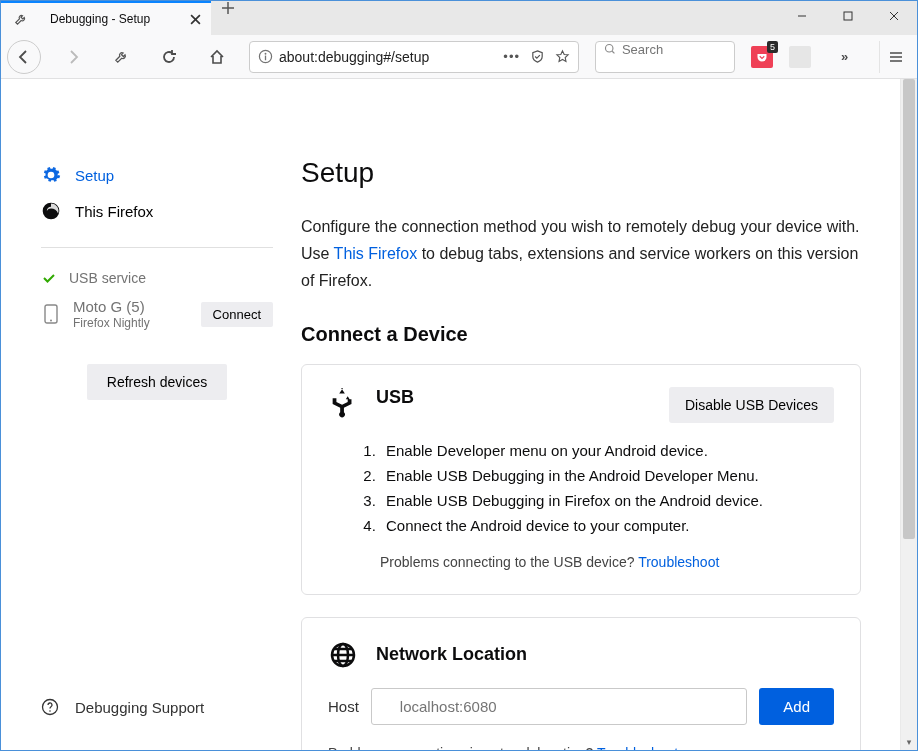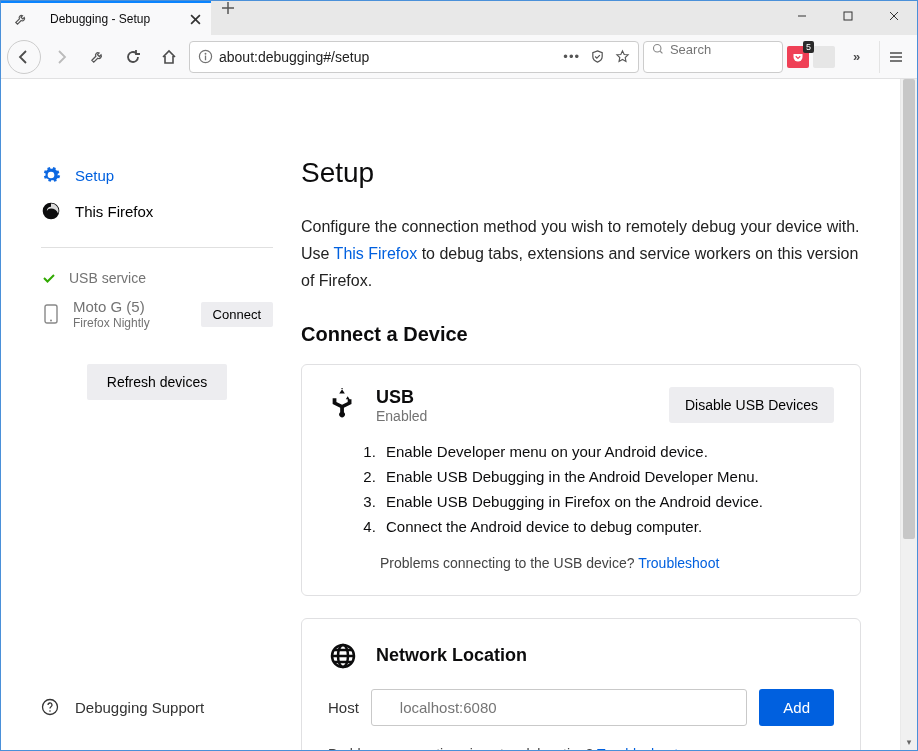--- a/index.html
+++ b/index.html
@@ -11,21 +11,21 @@
 .tab .favicon { width: 16px; height: 16px; display:flex; align-items:center; justify-content:center; color:#555; }
 .tab .tab-title { font-size: 12px; color: #0c0c0d; flex: 1; }
 .tab .tab-close { width: 16px; height: 16px; display:flex; align-items:center; justify-content:center; color:#333; }
 .newtab { width: 34px; display:flex; align-items:center; justify-content:center; font-size: 18px; color:#555; }
 .titlebar-spacer { flex: 1; }
 .win-controls { display: flex; }
 .win-btn { width: 46px; height: 30px; display:flex; align-items:center; justify-content:center; color:#333; }
 .win-btn svg { width:10px; height:10px; }
 
 
-.toolbar { height: 44px; background: #f9f9fa; border-bottom: 1px solid #e1e1e2; display:flex; align-items:center; padding: 0 6px; gap: 4px; }
+.toolbar { height: 44px; background: #f9f9fa; border-bottom: 1px solid #e1e1e2; display:flex; align-items:center; padding: 0 6px; gap: 16px; }
 .tb-btn { width: 32px; height: 32px; border-radius: 4px; display:flex; align-items:center; justify-content:center; color:#4c4c4c; }
 .nav-back { width:34px; height:34px; border:1px solid #ccc; border-radius:50%; }
 .tb-btn.disabled { color:#bbb; }
 .urlbar { flex: 1; height: 32px; border: 1px solid #ccc; border-radius: 4px; background:#fff; display:flex; align-items:center; padding: 0 8px; gap:6px; min-width:260px; }
 .urlbar .info-icon { color:#737373; }
 .urlbar input { border:none; outline:none; flex:1; font-size:14px; color:#222; background:transparent; }
 .urlbar .end-icons { display:flex; gap:10px; color:#555; align-items:center; }
 .searchbar { width:140px; height:32px; border:1px solid #ccc; border-radius:4px; background:#fff; display:flex; align-items:flex-start; padding:0 8px; gap:6px; color:#888; }
 .searchbar input { border:none; outline:none; width:100%; font-size:13px; color:#555; background:transparent; }
 .pocket { width:22px; height:22px; background:#ef4056; border-radius:2px; display:flex; align-items:center; justify-content:center; position:relative; }
@@ -275,29 +275,28 @@
 
       <div class="card">
         <div class="card-header">
           <div class="card-icon">
             <svg width="28" height="32" viewBox="0 0 28 34" fill="#0c0c0d">
                 <path d="M14 2l-4 6h3v12l-6-3V13H3v6l8 4v5a3 3 0 1 0 4 0V23l8-4v-5h-2l-2-3-2 3h2v3l-6 3V8h3l-4-6z"></path>
               </svg>
           </div>
           <div class="card-titleblock">
             <div class="card-title">USB</div>
-            <div class="card-sub">Enabled</div>
           </div>
           <button class="disable-btn">Disable USB Devices</button>
         </div>
         <ol class="steps">
           <li>Enable Developer menu on your Android device.</li>
           <li>Enable USB Debugging in the Android Developer Menu.</li>
           <li>Enable USB Debugging in Firefox on the Android device.</li>
-          <li>Connect the Android device to debug computer.</li>
+          <li>Connect the Android device to your computer.</li>
         </ol>
         <div class="troubleshoot">
           <span>Problems connecting to the USB device? </span><a href="#">Troubleshoot</a>
         </div>
       </div>
 
       <div class="card" style="padding-bottom:8px;">
         <div class="card-header" style="align-items:center;">
           <div class="card-icon">
             <svg width="28" height="28" viewBox="0 0 28 28" fill="none" stroke="#0c0c0d" stroke-width="2.5">

